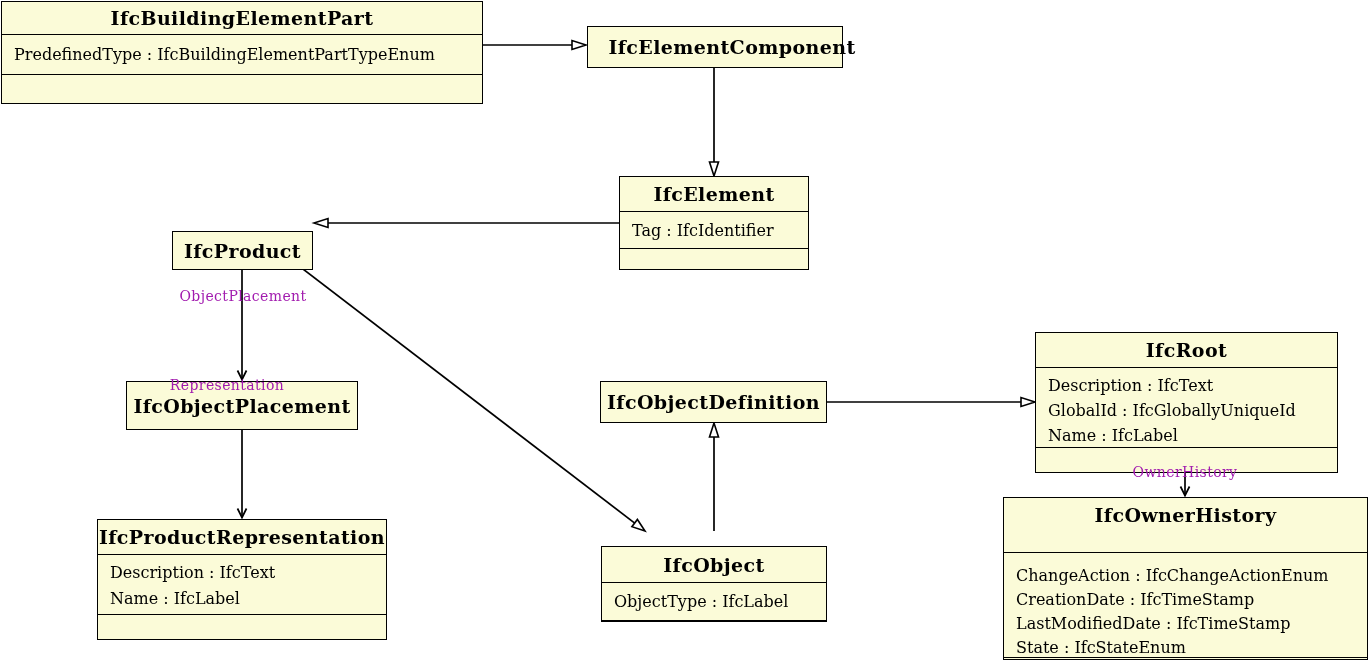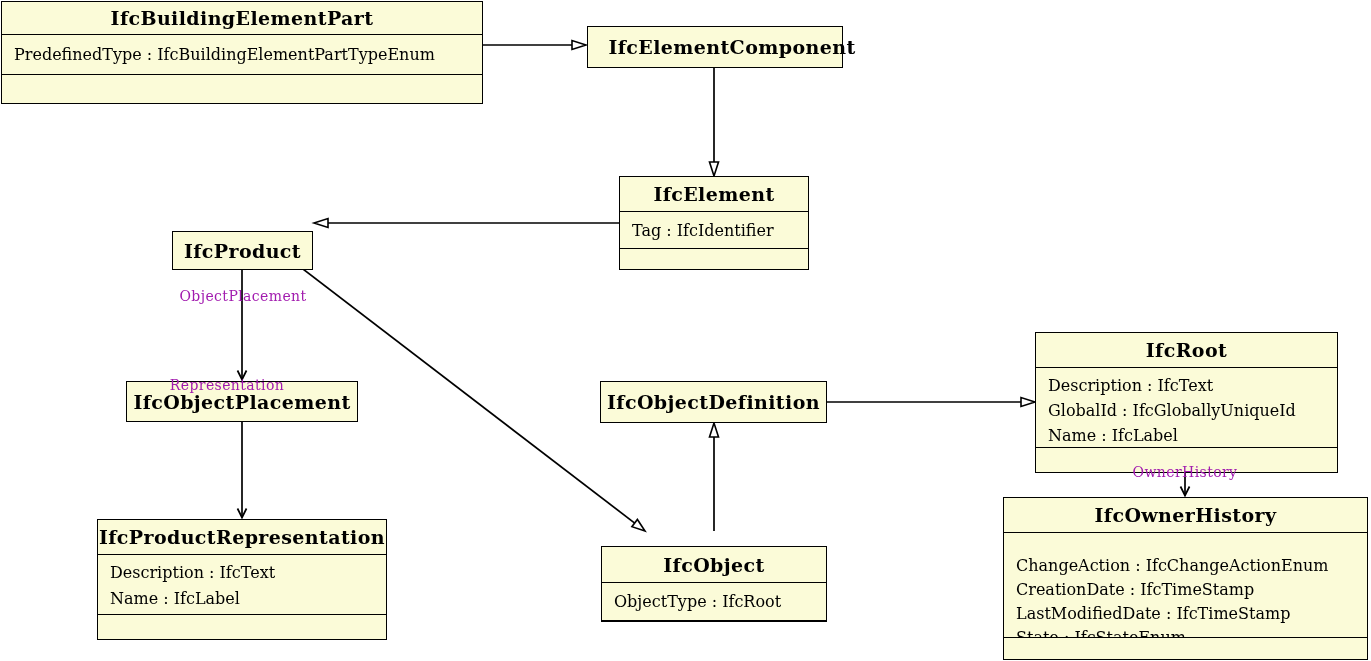--- a/index.html
+++ b/index.html
@@ -133,58 +133,58 @@
     <div class="attrs" style="height:37px; line-height:37px;">
       <div class="attr-line">Tag : IfcIdentifier</div>
     </div>
     <div class="empty-c"></div>
   </div>
 
   <div class="node single" style="left:172px; top:204px; width:141px; height:39px;margin-top:27px;">
     <div class="title">IfcProduct</div>
   </div>
 
-  <div class="node single" style="left:126px; top:381px; width:232px; height:41px;">
+  <div class="node single" style="left:126px; top:381px; width:232px; height:49px;">
     <div class="title">IfcObjectPlacement</div>
   </div>
 
   <div class="node" style="left:97px; top:519px; width:290px; height:121px;">
     <div class="title" style="height:34px;">IfcProductRepresentation</div>
     <div class="attrs" style="height:60px; padding-top:5px; line-height:26px;">
       <div class="attr-line">Description : IfcText</div>
       <div class="attr-line">Name : IfcLabel</div>
     </div>
     <div class="empty-c"></div>
   </div>
 
   <div class="node single" style="left:600px; top:381px; width:227px; height:42px;">
     <div class="title">IfcObjectDefinition</div>
   </div>
 
   <div class="node" style="left:601px; top:546px; width:226px; height:76px;">
     <div class="title" style="height:35px;">IfcObject</div>
     <div class="attrs" style="height:38px; line-height:38px;">
-      <div class="attr-line">ObjectType : IfcRoot</div>
+      <div class="attr-line">ObjectType : IfcLabel</div>
     </div>
     <div class="empty-c"></div>
   </div>
 
   <div class="node" style="left:1035px; top:332px; width:303px; height:141px;">
     <div class="title" style="height:34px;">IfcRoot</div>
     <div class="attrs" style="height:80px; padding-top:5px; line-height:25px;">
       <div class="attr-line">Description : IfcText</div>
       <div class="attr-line">GlobalId : IfcGloballyUniqueId</div>
       <div class="attr-line">Name : IfcLabel</div>
     </div>
     <div class="empty-c"></div>
   </div>
 
   <div class="node" style="left:1003px; top:497px; width:365px; height:163px;">
     <div class="title" style="height:34px;">IfcOwnerHistory</div>
-    <div class="attrs" style="height:105px; padding-top:21px; line-height:24px;">
+    <div class="attrs" style="height:105px; padding-top:11px; line-height:24px;margin-top:20px;">
       <div class="attr-line">ChangeAction : IfcChangeActionEnum</div>
       <div class="attr-line">CreationDate : IfcTimeStamp</div>
       <div class="attr-line">LastModifiedDate : IfcTimeStamp</div>
       <div class="attr-line">State : IfcStateEnum</div>
     </div>
     <div class="empty-c"></div>
   </div>
 
   <div class="edge-label" style="left:243px; top:296px;">ObjectPlacement</div>
   <div class="edge-label" style="left:227px; top:385px;">Representation</div>

